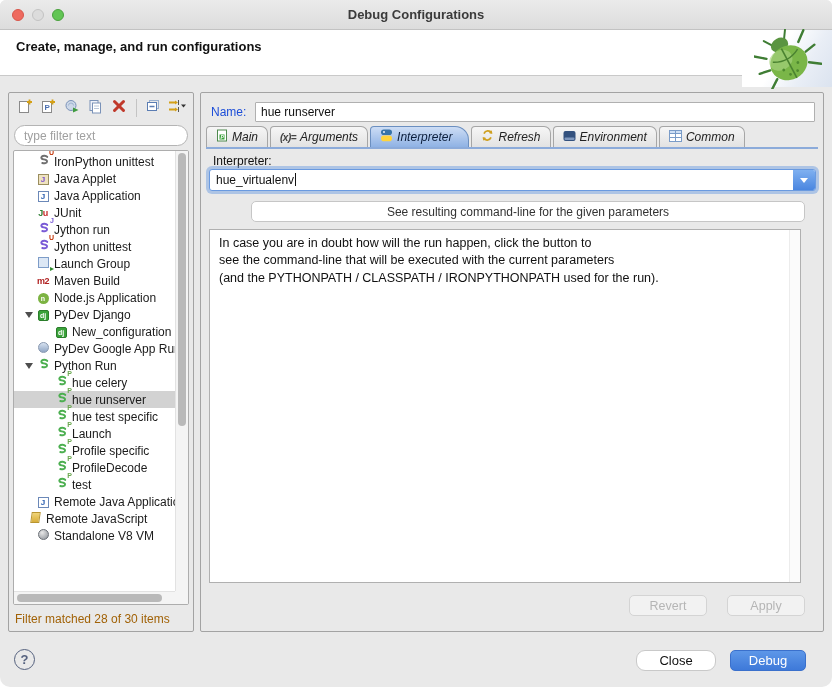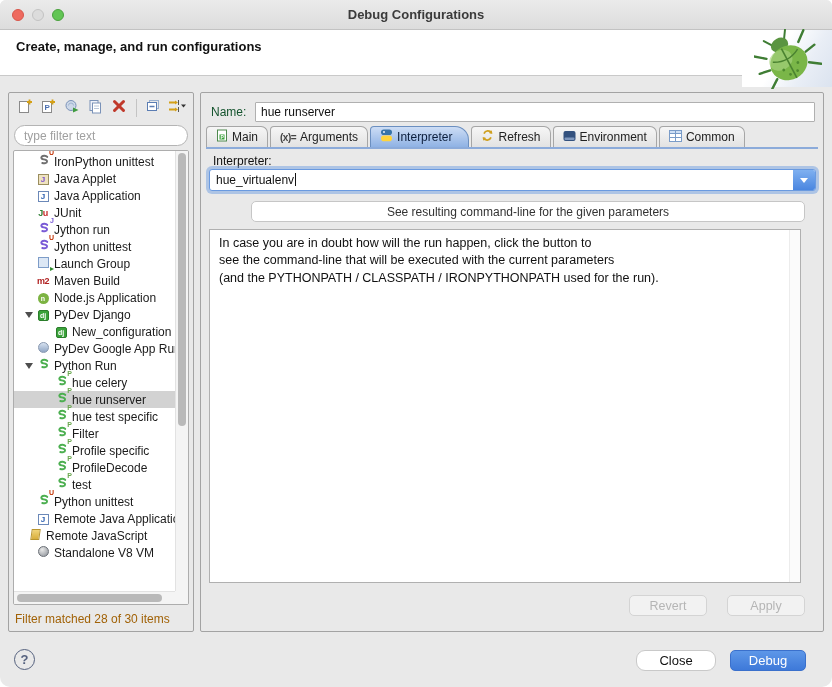--- a/index.html
+++ b/index.html
@@ -60,25 +60,25 @@
   .vthumb{position:absolute;left:2px;right:2px;top:2px;height:62%;background:#b9b9b9;border-radius:5px;}
   .hscroll{position:absolute;left:0;right:13px;bottom:0;height:13px;background:#f4f4f4;border-top:1px solid #e2e2e2;}
   .hthumb{position:absolute;top:2px;bottom:2px;left:3px;width:90%;background:#b9b9b9;border-radius:5px;}
   .scorner{position:absolute;right:0;bottom:0;width:13px;height:13px;background:#f4f4f4;}
   .lp-status{position:absolute;left:0;right:0;bottom:0;height:24px;line-height:24px;
     padding-left:6px;font-size:12px;color:#a16207;}
   
   .right-panel{position:absolute;left:200px;top:92px;width:624px;height:540px;
     border:1px solid #a3a3a3;border-radius:2px;background:#e9e9e9;}
   .name-row{position:absolute;left:10px;right:8px;top:9px;height:20px;}
-  .name-row label{position:absolute;left:0;top:3px;font-size:12px;color:#14532d;}
+  .name-row label{position:absolute;left:0;top:3px;font-size:12px;color:#1d4ed8;}
   .name-row input{position:absolute;left:44px;right:0;top:0;height:20px;border:1px solid #b0b0b0;
     background:#fff;font-size:12px;padding:0 5px;color:#111;outline:none;border-radius:1px;}
   .tabbar{position:absolute;left:5px;right:5px;top:33px;height:23px;display:flex;gap:2px;
-    align-items:flex-end;border-bottom:2px solid #8cabda;}
+    align-items:flex-end;border-bottom:2px solid #8cabda;font-style:italic;}
   .tab{display:flex;align-items:center;gap:4px;height:21px;padding:0 9px;font-size:12px;color:#222;
     background:linear-gradient(#f6f6f6,#e2e2e2);border:1px solid #a6a6a6;border-bottom:none;
     border-radius:4px 7px 0 0;white-space:nowrap;}
   .tab.sel{background:linear-gradient(#cdddf5,#8fb2e4);border-color:#6b8fc0;color:#0c1e3c;
     border-radius:4px 14px 0 0;padding-right:16px;}
   .rp-label{position:absolute;left:12px;top:61px;font-size:12px;color:#111;}
   .combo{position:absolute;left:8px;right:7px;top:76px;height:22px;background:#fff;
     border:1px solid #6a9ae0;border-radius:3px;box-shadow:0 0 0 3px rgba(100,150,225,0.45);
     display:flex;align-items:center;}
   .combo-text{flex:1;font-size:12px;color:#111;padding-left:6px;white-space:nowrap;}
@@ -353,21 +353,21 @@
             <span class="tlabel">hue test specific</span>
           </div>
           <div class="trow" style="padding-left: 26px;">
             <span class="tw"></span>
             <span><span class="icon13">
                 <svg width="13" height="13" viewBox="0 0 14 14">
                   <path d="M11 3.1c-1.1-1.6-4.6-1.7-5.9-.2-1.1 1.3-.1 2.6 2 2.9 2.3.3 3.9.9 3.7 2.4-.2 1.7-2.8 2.3-5.1 1.5" fill="none" stroke="#4caf50" stroke-width="2.1" stroke-linecap="round"></path>
                 </svg>
                 <i class="sup" style="color:#6aa84f">P</i>
               </span></span>
-            <span class="tlabel">Filter</span>
+            <span class="tlabel">Launch</span>
           </div>
           <div class="trow" style="padding-left: 26px;">
             <span class="tw"></span>
             <span><span class="icon13">
                 <svg width="13" height="13" viewBox="0 0 14 14">
                   <path d="M11 3.1c-1.1-1.6-4.6-1.7-5.9-.2-1.1 1.3-.1 2.6 2 2.9 2.3.3 3.9.9 3.7 2.4-.2 1.7-2.8 2.3-5.1 1.5" fill="none" stroke="#4caf50" stroke-width="2.1" stroke-linecap="round"></path>
                 </svg>
                 <i class="sup" style="color:#6aa84f">P</i>
               </span></span>
             <span class="tlabel">Profile specific</span>
@@ -384,30 +384,20 @@
           </div>
           <div class="trow" style="padding-left: 26px;">
             <span class="tw"></span>
             <span><span class="icon13">
                 <svg width="13" height="13" viewBox="0 0 14 14">
                   <path d="M11 3.1c-1.1-1.6-4.6-1.7-5.9-.2-1.1 1.3-.1 2.6 2 2.9 2.3.3 3.9.9 3.7 2.4-.2 1.7-2.8 2.3-5.1 1.5" fill="none" stroke="#4caf50" stroke-width="2.1" stroke-linecap="round"></path>
                 </svg>
                 <i class="sup" style="color:#6aa84f">P</i>
               </span></span>
             <span class="tlabel">test</span>
-          </div>
-          <div class="trow" style="padding-left: 8px;">
-            <span class="tw"></span>
-            <span><span class="icon13">
-                <svg width="13" height="13" viewBox="0 0 14 14">
-                  <path d="M11 3.1c-1.1-1.6-4.6-1.7-5.9-.2-1.1 1.3-.1 2.6 2 2.9 2.3.3 3.9.9 3.7 2.4-.2 1.7-2.8 2.3-5.1 1.5" fill="none" stroke="#4caf50" stroke-width="2.1" stroke-linecap="round"></path>
-                </svg>
-                <i class="sup" style="color:#c03000">U</i>
-              </span></span>
-            <span class="tlabel">Python unittest</span>
           </div>
           <div class="trow" style="padding-left: 8px;">
             <span class="tw"></span>
             <span><span class="icon13">
                 <span class="sq" style="background:#ffffff;border-color:#6b88b8;color:#2b5fb0">J</span>
               </span></span>
             <span class="tlabel">Remote Java Application</span>
           </div>
           <div class="trow" style="">
             <span class="tw"></span>

